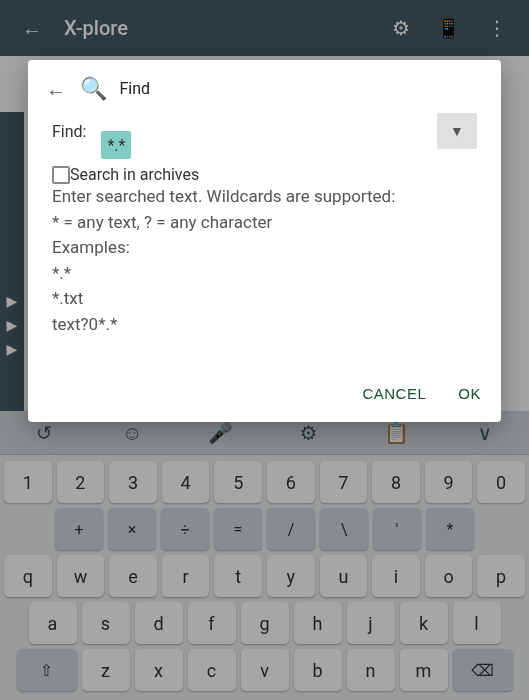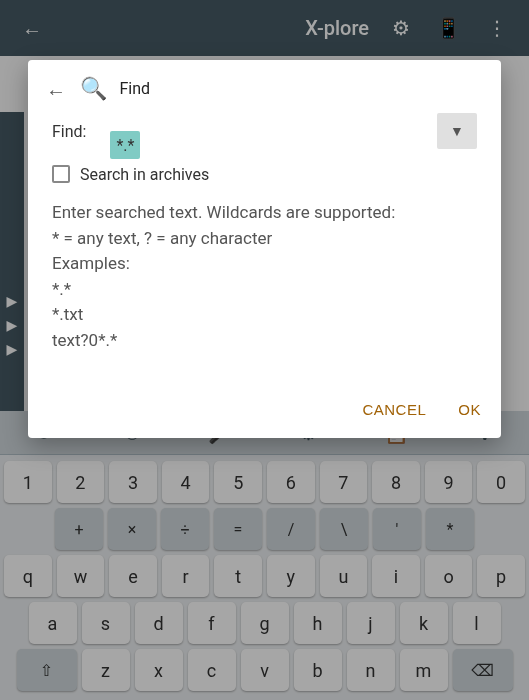--- a/index.html
+++ b/index.html
@@ -28,21 +28,20 @@
       align-items: center;
       padding: 0 16px;
       gap: 16px;
     }
 
     .app-toolbar-title {
       color: white;
       font-size: 20px;
       font-weight: 500;
       flex: 1;
-      text-align: right;
     }
 
     .app-toolbar-icons {
       display: flex;
       gap: 16px;
       align-items: center;
     }
 
     .toolbar-icon {
       width: 32px;
@@ -114,21 +113,21 @@
       color: #222;
     }
 
     .dialog-body {
       padding: 0 24px 16px;
     }
 
     .find-row {
       display: flex;
       align-items: center;
-      gap: 24px;
+      gap: 15px;
       margin-bottom: 16px;
     }
 
     .find-label {
       font-size: 16px;
       color: #333;
       white-space: nowrap;
     }
 
     .find-input-wrapper {
@@ -170,22 +169,21 @@
       display: flex;
       align-items: center;
       justify-content: center;
       cursor: pointer;
       font-size: 14px;
       color: #555;
     }
 
     .checkbox-row {
       display: flex;
-      gap: 10px;
-      margin-bottom: 16px;
+      align-items: center;
     }
 
     .checkbox {
       width: 18px;
       height: 18px;
       border: 2px solid #888;
       border-radius: 2px;
       background: white;
       cursor: pointer;
       flex-shrink: 0;
@@ -208,21 +206,21 @@
       justify-content: flex-end;
       gap: 24px;
       padding: 0 16px;
     }
 
     .dialog-btn {
       background: none;
       border: none;
       font-size: 15px;
       font-weight: 500;
-      color: #a16207;
+      color: #14532d;
       text-transform: uppercase;
       cursor: pointer;
       padding: 8px 4px;
       letter-spacing: 0.5px;
     }
 
     
     .keyboard {
       position: absolute;
       bottom: 0;

